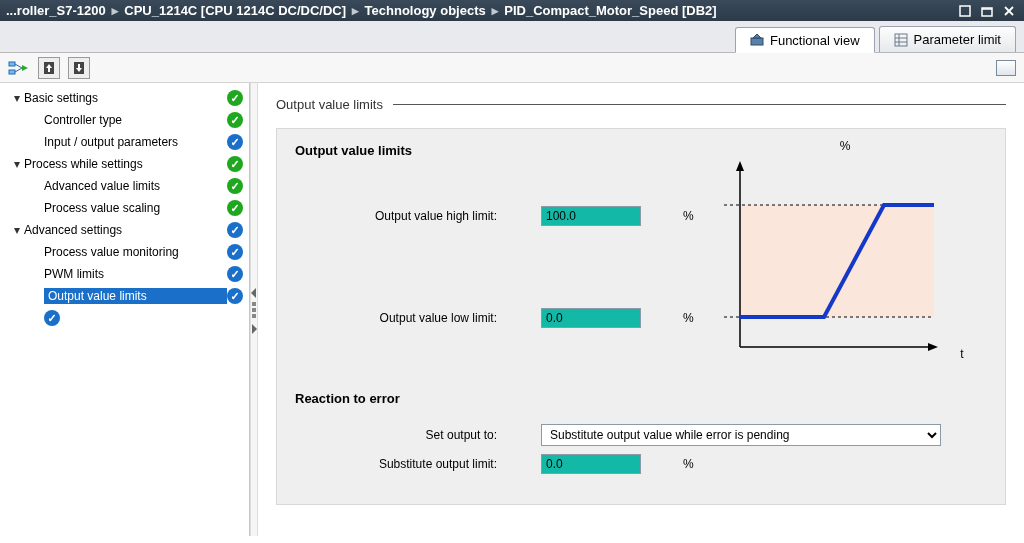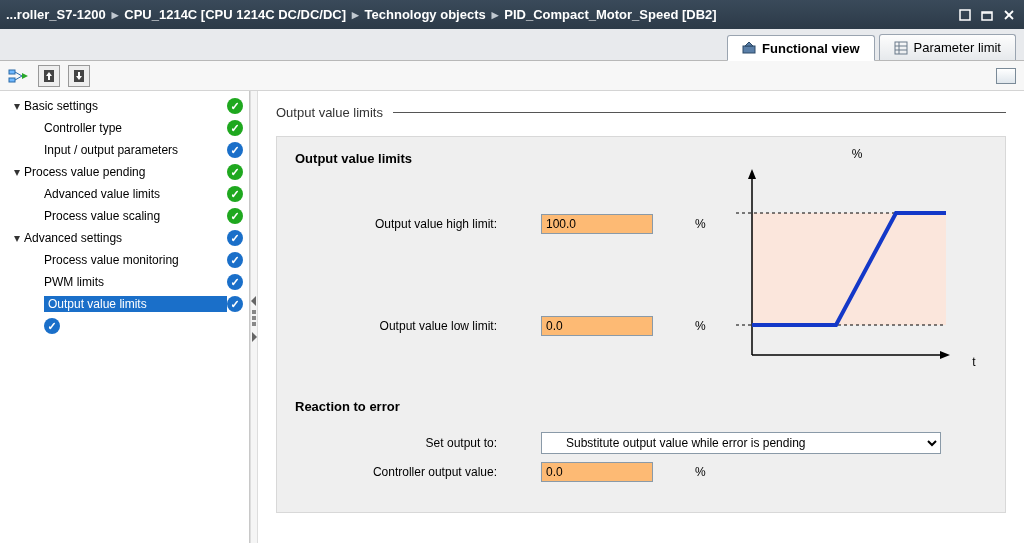--- a/index.html
+++ b/index.html
@@ -9,21 +9,21 @@
       background: #fff;
       width: 1024px;
       height: 543px;
       overflow: hidden;
       color: #000;
     }
     
     .titlebar {
       background: linear-gradient(to bottom, #3a4a5a, #2c3a48);
       color: #fff;
-      height: 29px;
+      height: 21px;
       display: flex;
       align-items: center;
       padding: 0 6px;
       font-size: 13px;
       font-weight: bold;
     }
     .titlebar .crumb { white-space: nowrap; }
     .titlebar .sep { margin: 0 6px; color: #c0c8d0; }
     .titlebar .spacer { flex: 1; }
     .titlebar .winbtn {
@@ -49,21 +49,21 @@
       border-bottom: none;
       background: linear-gradient(to bottom, #fdfdfd, #e6e9ec);
       display: flex; align-items: center;
       margin-left: 4px;
       border-radius: 3px 3px 0 0;
       cursor: pointer;
       font-size: 13px;
     }
     .tab.active {
       background: #fff;
-      font-weight: bold;
+      font-weight: normal;
       border-bottom: 1px solid #fff;
       position: relative;
       top: 1px;
     }
     .tab .ticon { margin-right: 6px; width:14px; height:14px; display:inline-block; }
     
     .toolbar {
       height: 30px;
       background: #f7f7f7;
       border-bottom: 1px solid #d4d4d4;
@@ -161,33 +161,33 @@
       display: flex; align-items: center;
       margin-bottom: 8px;
       gap: 36px;
     }
     .formrow.wide { margin-top: 48px; }
     .formrow label {
       width: 210px; text-align: right; padding-right: 8px;
       font-size: 12px;
     }
     .formrow input[type=text] {
-      width: 112px; height: 20px;
+      width: 100px; height: 20px;
       border: 1px solid #8a9aa8;
       padding: 1px 4px;
-      background: #fdba74;
+      background: #14b8a6;
       font-size: 12px;
     }
     .formrow .unit { margin-left: 6px; font-size: 12px; }
     .formrow select {
       height: 22px;
       border: 1px solid #8a9aa8;
       background: #fff;
       font-size: 12px;
-      padding: 1px 20px;
+      padding: 1px 4px;
       width: 400px;
     }
     .split {
       display: flex;
       gap: 30px;
     }
     .split .left { flex: 0 0 auto; }
     .split .right { flex: 1; }
     
     .graph {
@@ -299,21 +299,21 @@
         <span class="lbl">Controller type</span>
         <span class="status green">✓</span>
       </div>
       <div class="nav-item indent2">
         <span class="arrow"></span>
         <span class="lbl">Input / output parameters</span>
         <span class="status blue">✓</span>
       </div>
       <div class="nav-item indent1">
         <span class="arrow">▾</span>
-        <span class="lbl">Process value pending</span>
+        <span class="lbl">Process while settings</span>
         <span class="status green">✓</span>
       </div>
       <div class="nav-item indent2">
         <span class="arrow"></span>
         <span class="lbl">Advanced value limits</span>
         <span class="status green">✓</span>
       </div>
       <div class="nav-item indent2">
         <span class="arrow"></span>
         <span class="lbl">Process value scaling</span>
@@ -410,19 +410,19 @@
       <h3 class="h3-gap">Reaction to error</h3>
 
       <div class="formrow">
         <label>Set output to:</label>
         <select>
           <option>Substitute output value while error is pending</option>
         </select>
       </div>
 
       <div class="formrow">
-        <label>Controller output value:</label>
+        <label>Substitute output limit:</label>
         <input type="text" value="0.0" style="">
         <span class="unit">%</span>
       </div>
     </div>
   </div>
 </div>
 
 </body></html>

